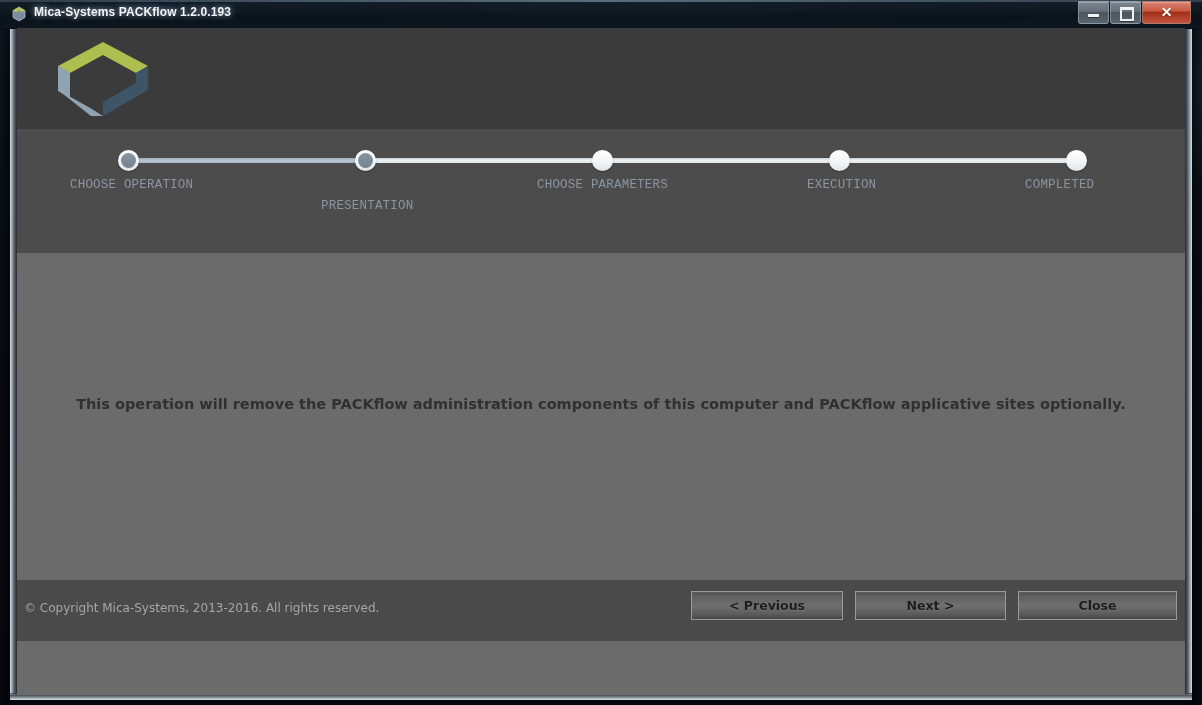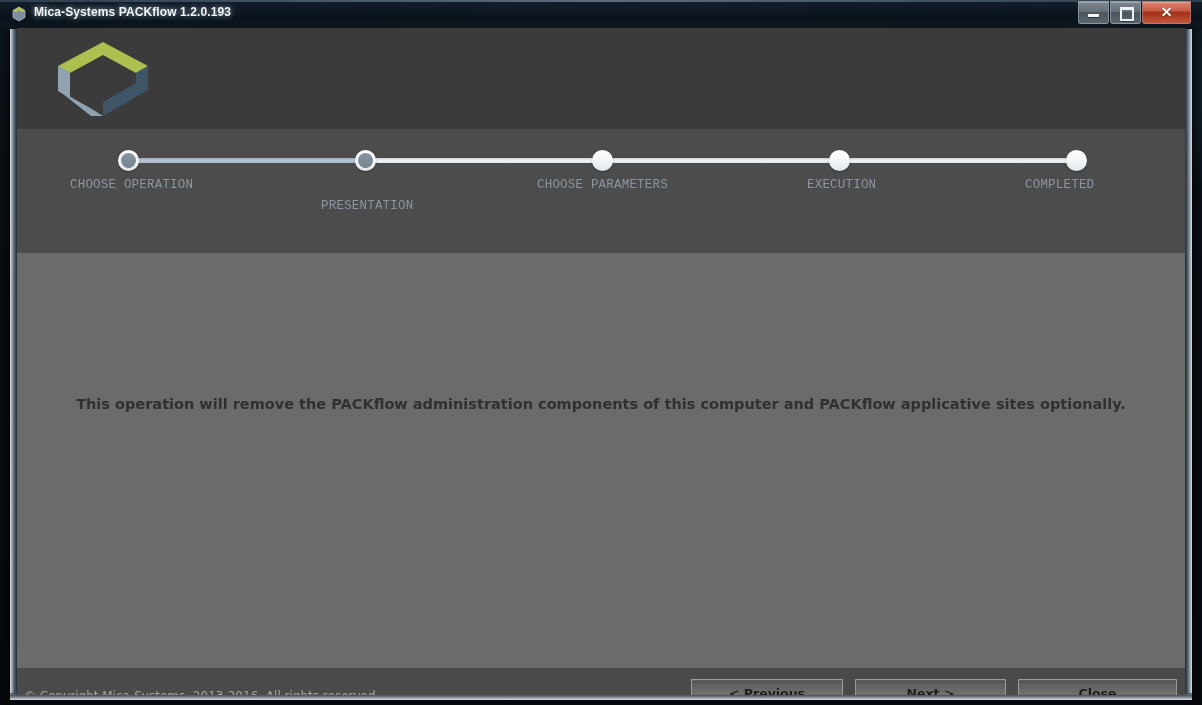--- a/index.html
+++ b/index.html
@@ -228,21 +228,21 @@
     color: #8b95a2;
     white-space: nowrap;
     font-family: Liberation Mono, monospace;
     letter-spacing: 0.2px;
   }
 
   
   .content {
     position: relative;
     width: 100%;
-    height: 415px;
+    height: 327px;
     background: #6b6b6b;
   }
   .content-message {
     position: absolute;
     left: 0;
     top: 143px;
     width: 100%;
     text-align: center;
     font-size: 14.5px;
     font-weight: bold;

